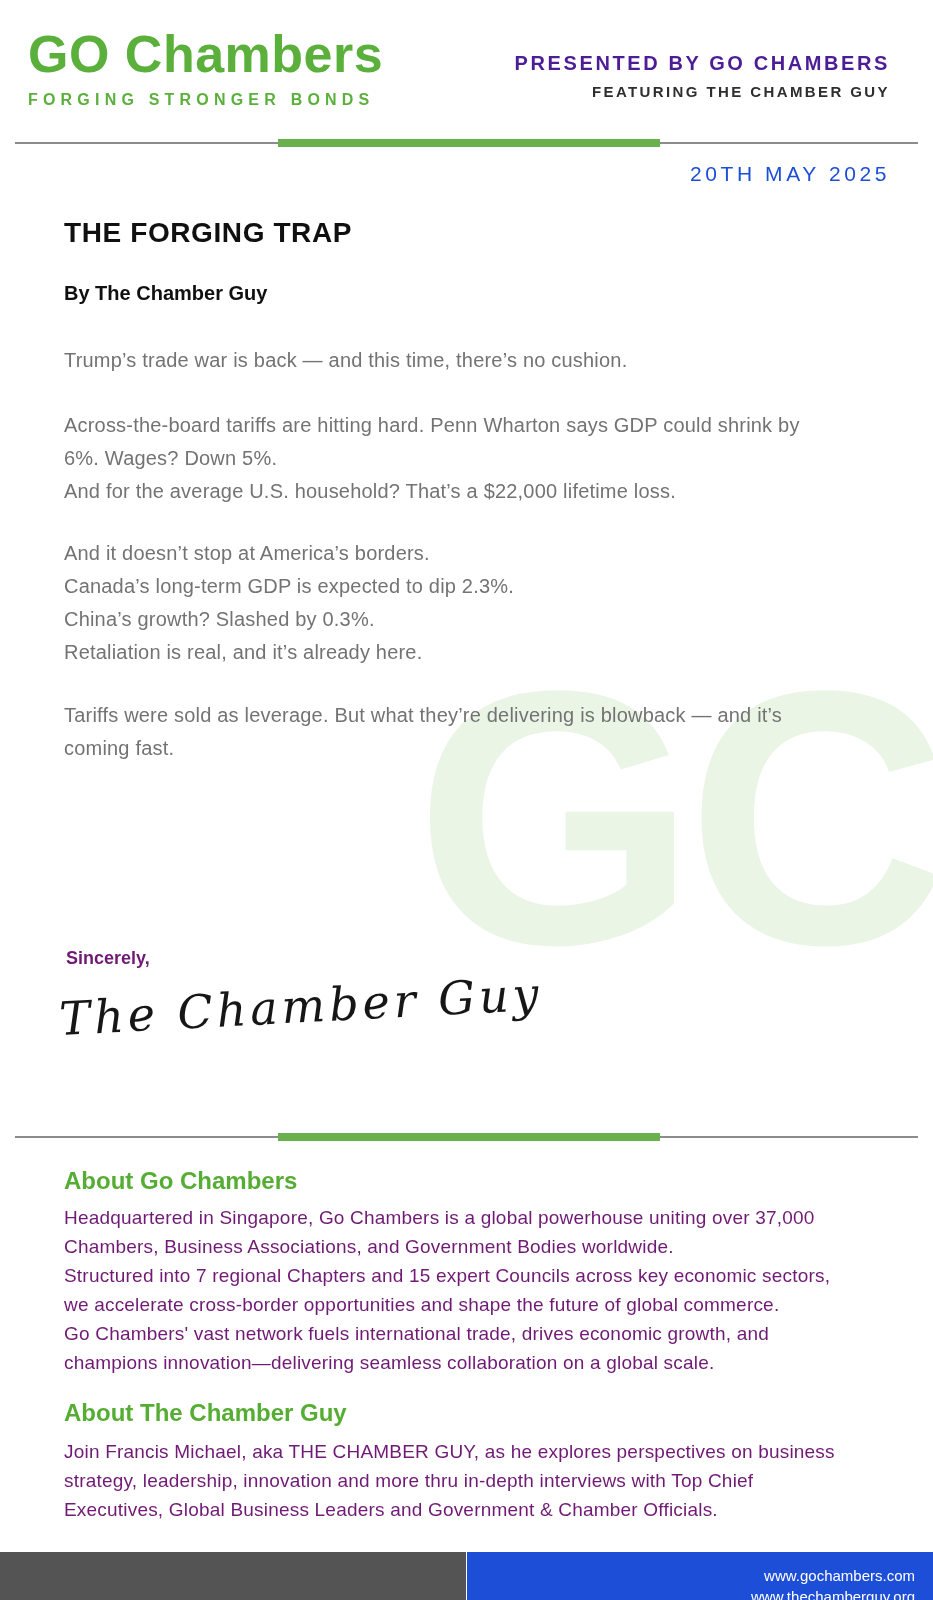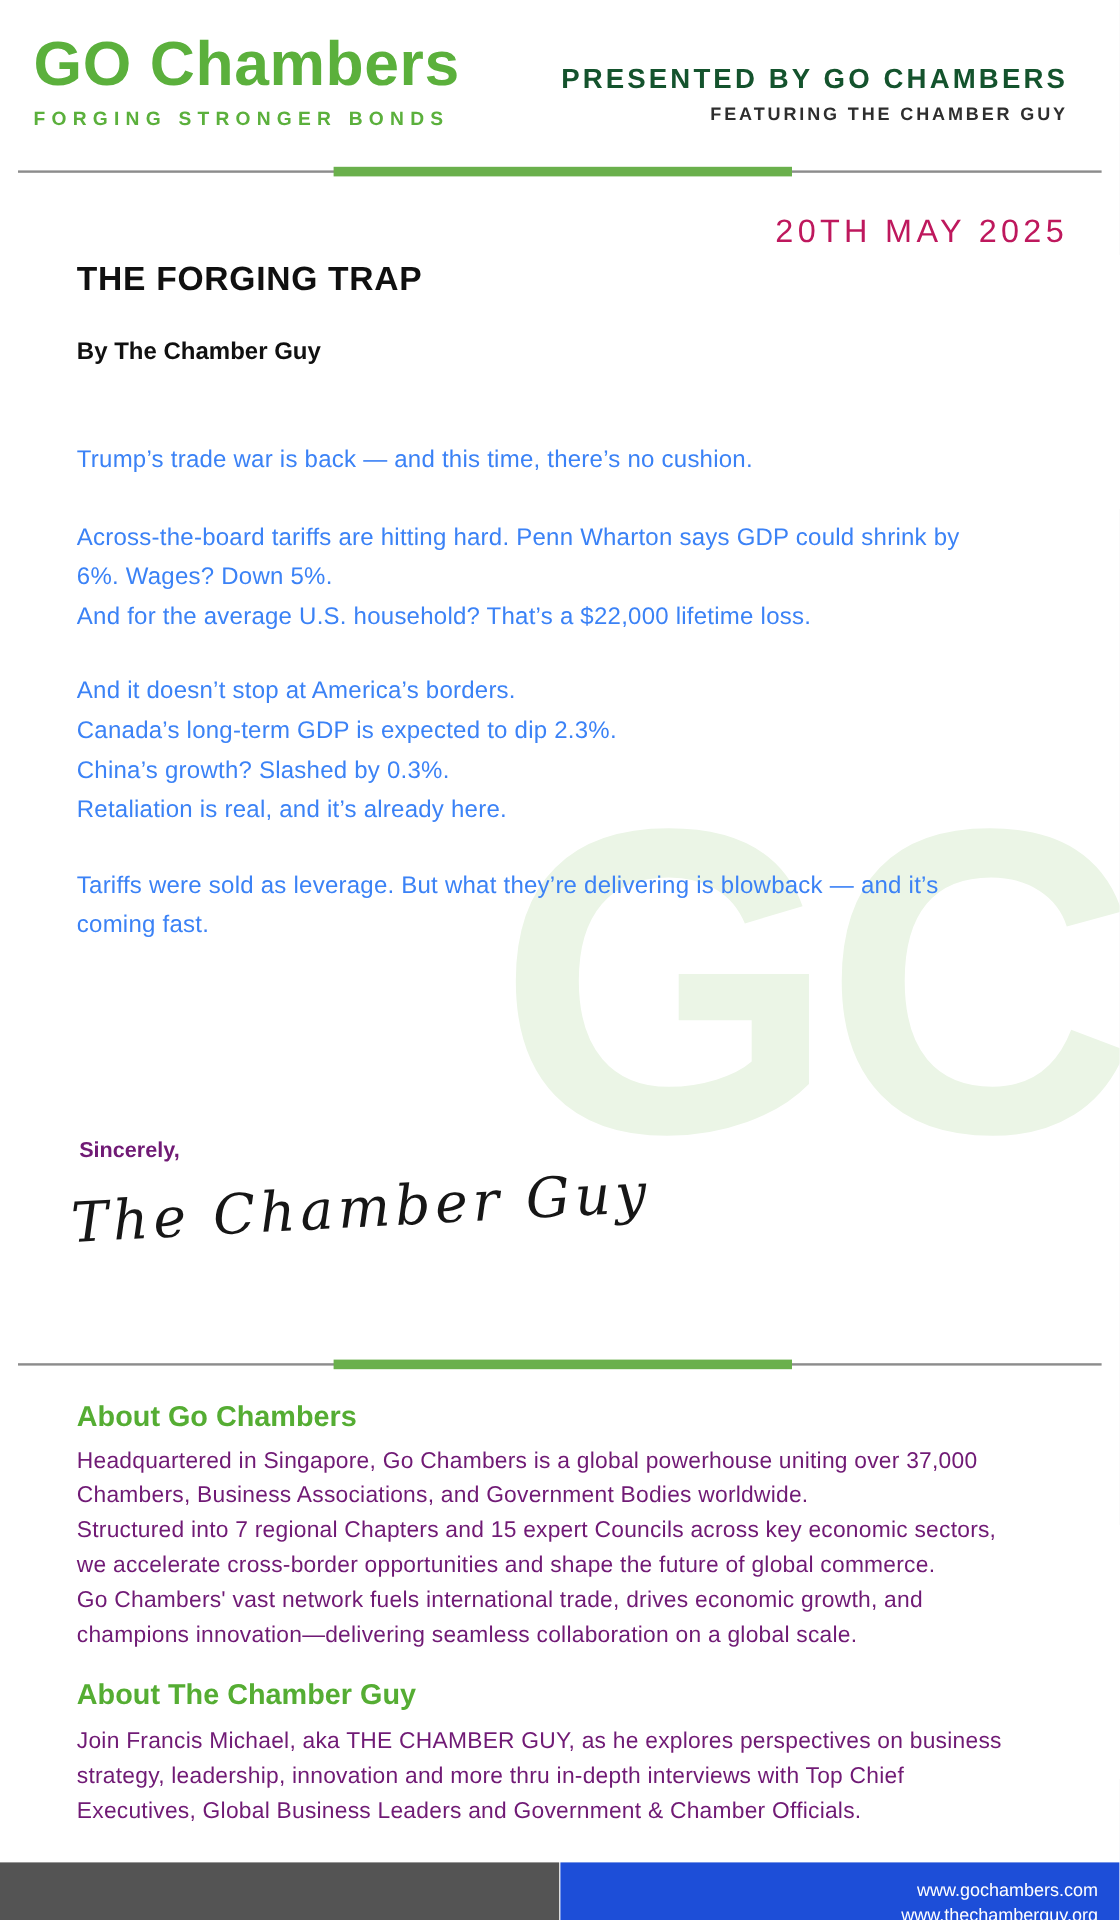--- a/index.html
+++ b/index.html
@@ -4,36 +4,36 @@
 <style>
   * { margin:0; padding:0; box-sizing:border-box; }
   body { background:#e9e9e9; font-family:"Liberation Sans", sans-serif; }
   .page { position:relative; width:933px; height:1600px; margin:0 auto; background:#ffffff; overflow:hidden; }
 
   
   .logo { position:absolute; left:28px; top:26px; color:#5bb03c; z-index:1; }
   .logo-text { font-size:52px; font-weight:700; letter-spacing:0.5px; line-height:1.1; }
   .logo-tagline { font-size:16px; font-weight:700; letter-spacing:5.2px; margin-top:8px; }
   .presented { position:absolute; right:43px; top:52px; text-align:right; z-index:1; }
-  .presented-main { font-size:23px; font-weight:700; letter-spacing:2.6px; color:#14532d; }
+  .presented-main { font-size:20px; font-weight:700; letter-spacing:2.6px; color:#4c1d95; }
   .presented-sub { font-size:15px; font-weight:700; letter-spacing:2.4px; margin-top:8px; color:#2e2e2e; }
 
   
   .divider { position:absolute; left:0; width:933px; height:8px; z-index:1; }
   .divider-top { top:139px; }
   .divider-bottom { top:1133px; }
   .divider .line { position:absolute; left:15px; right:15px; top:3px; height:2px; background:#8c8c8c; }
   .divider .accent { position:absolute; left:278px; width:382px; top:0; height:8px; background:#6ab04c; }
 
-  .date { position:absolute; right:43px; top:178px; font-size:27px; letter-spacing:3.6px; color:#be185d; font-weight:500; z-index:1; }
+  .date { position:absolute; right:43px; top:162px; font-size:21px; letter-spacing:3.6px; color:#1d4ed8; font-weight:500; z-index:1; }
 
   
   .article-title { position:absolute; left:64px; top:217px; font-size:28px; font-weight:700; letter-spacing:0.6px; color:#101010; z-index:1; }
   .article-byline { position:absolute; left:64px; top:282px; font-size:20px; font-weight:700; color:#101010; z-index:1; }
-  .para { position:absolute; left:64px; width:810px; font-size:20px; color:#3b82f6; letter-spacing:0.2px; z-index:1;margin-top:23px; }
+  .para { position:absolute; left:64px; width:810px; font-size:20px; color:#737373; letter-spacing:0.2px; z-index:1; }
   .para .pline { line-height:33px; }
   .para-1 { top:344px; }
   .para-2 { top:409px; }
   .para-3 { top:537px; }
   .para-4 { top:699px; }
 
   .closing { position:absolute; left:66px; top:948px; font-size:18px; font-weight:700; color:#701a75; z-index:1; }
   .signature { position:absolute; left:58px; top:992px; font-family:"DejaVu Serif", serif; font-style:italic; font-size:46px; color:#161616; letter-spacing:4px; transform:rotate(-3deg); transform-origin:left top; z-index:1; }
 
   

